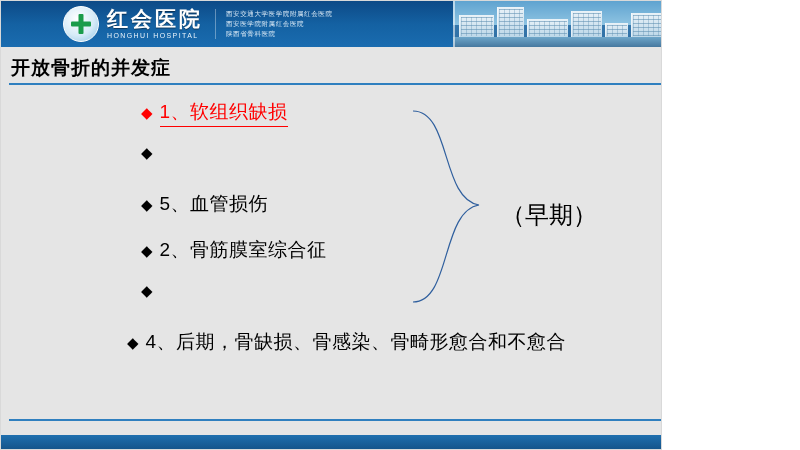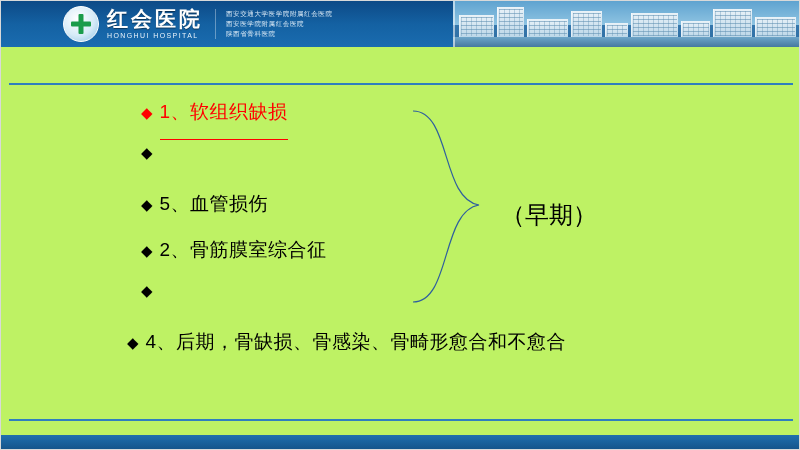--- a/index.html
+++ b/index.html
@@ -8,23 +8,23 @@
   }
   body {
     width: 800px;
     height: 450px;
     background: #ffffff;
     font-family: "Liberation Sans", sans-serif;
     overflow: hidden;
   }
   .slide {
     position: relative;
-    width: 800px;
+    width: 662px;
     height: 450px;
-    background: #bef264;
+    background: #e5e5e5;
     box-sizing: border-box;
     border: 1px solid #d9d9d9;
     overflow: hidden;
   }
 
   
   .header {
     position: absolute;
     left: 0; top: 0;
     width: 800px;
@@ -189,21 +189,21 @@
   }
   .bullet-text {
     font-size: 19px;
     color: #000000;
     letter-spacing: 0.5px;
   }
   .bullet-row.highlight .diamond { color: #ff0000; }
   .bullet-row.highlight .bullet-text {
     color: #ff0000;
     border-bottom: 1px solid #ff0000;
-    padding-bottom: 14px;
+    padding-bottom: 1px;
   }
   .bullet-row.last {
     margin-left: -14px;
   }
 
   
   .brace {
     position: absolute;
     left: 410px;
     top: 108px;
@@ -268,20 +268,21 @@
       <div class="bld" style="left:152px;width:22px; height:14px;"></div>
       <div class="bld" style="left:178px;width:46px; height:24px;"></div>
       <div class="bld" style="left:228px;width:28px; height:16px;"></div>
       <div class="bld" style="left:260px;width:38px; height:28px;"></div>
       <div class="bld" style="left:302px;width:40px; height:20px;"></div>
       <div class="ground"></div>
     </div>
     <div class="header-divider"></div>
   </div>
 
+  <div class="title">开放骨折的并发症</div>
   <div class="title-rule"></div>
 
   <div class="bullets">
     <div class="bullet-row highlight">
       <span class="diamond">◆</span>
       <span class="bullet-text">1、软组织缺损</span>
     </div>
     <div class="bullet-row">
       <span class="diamond">◆</span>
     </div>

